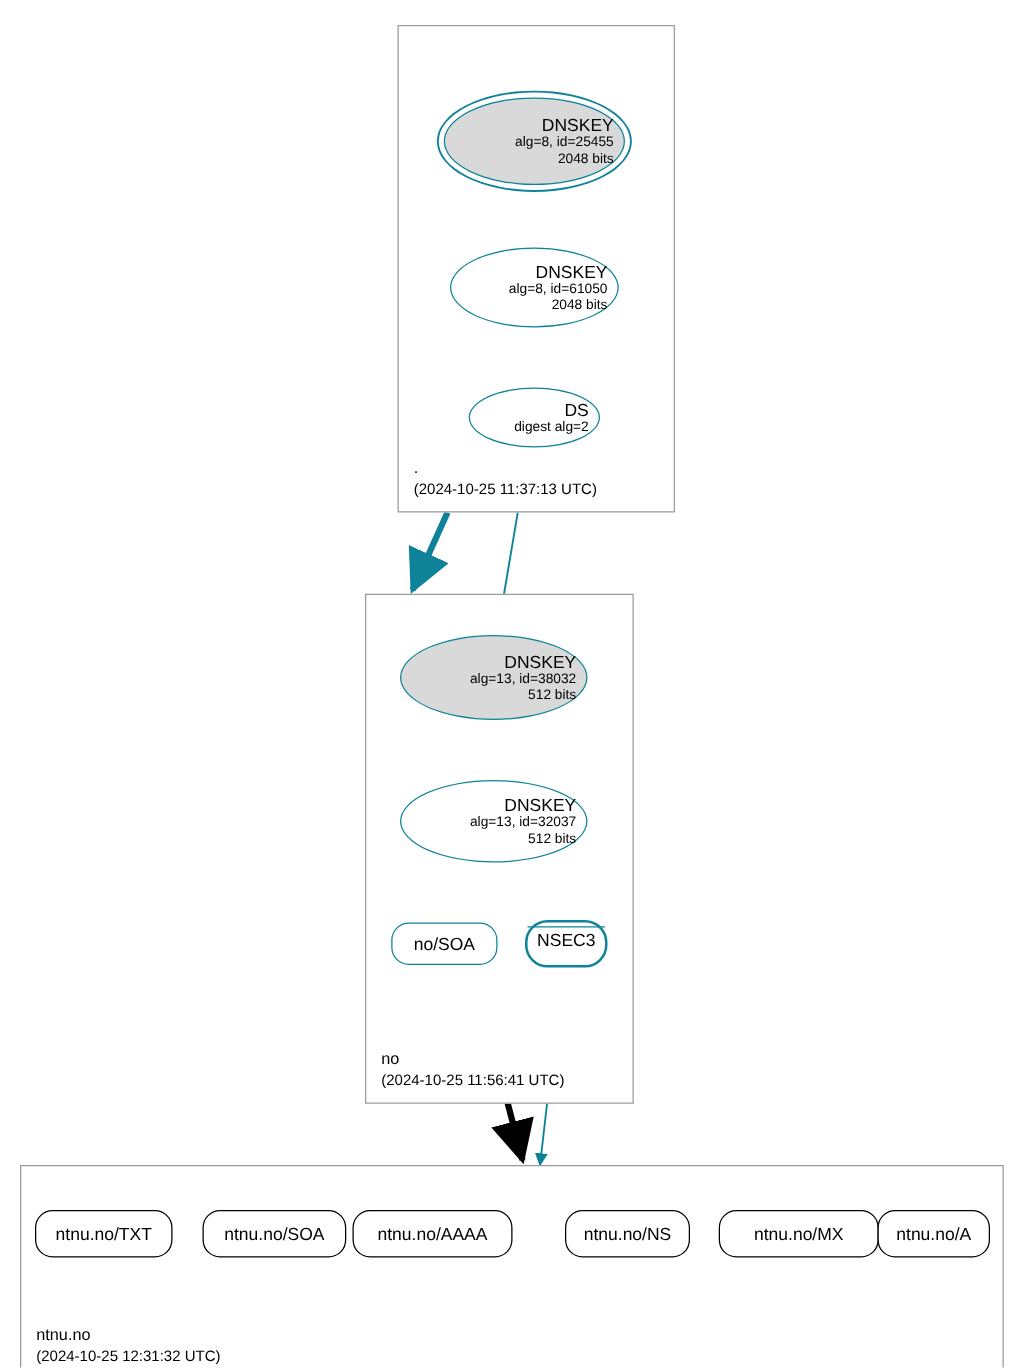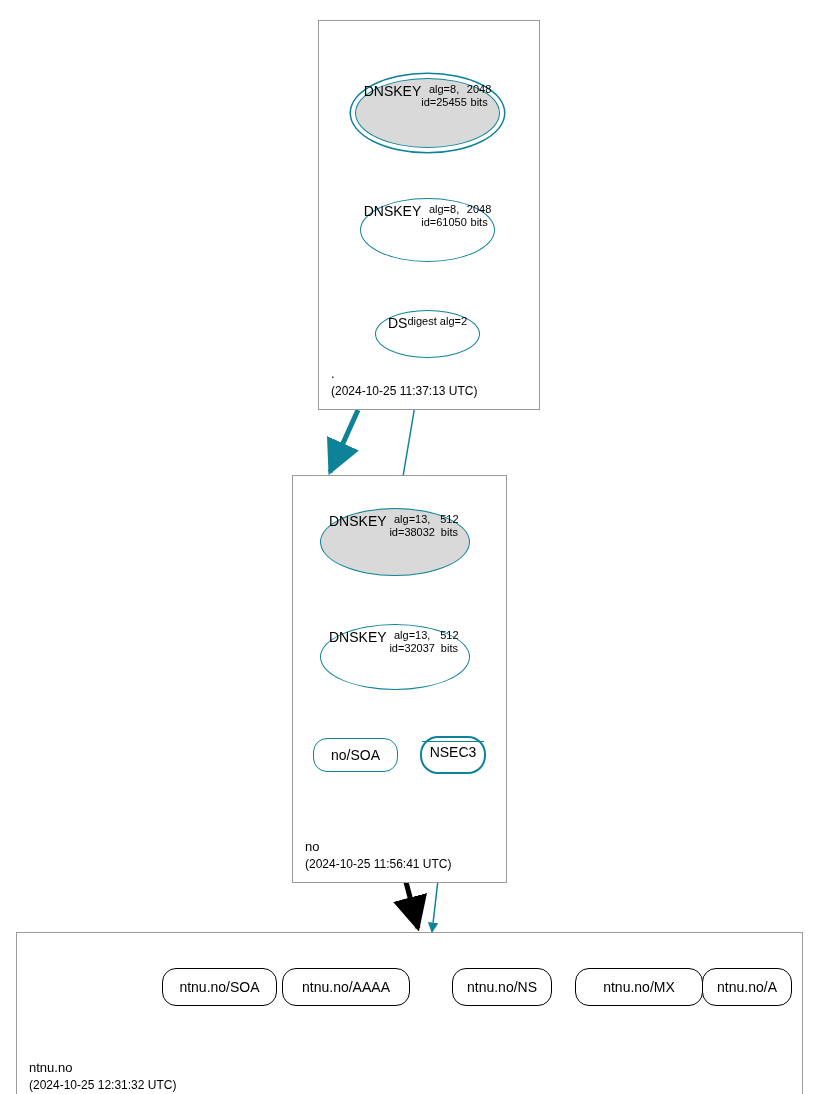--- a/index.html
+++ b/index.html
@@ -31,22 +31,22 @@
   }
   .zone-label .name { display:block; }
   .zone-label .ts { display:block; font-size: 12px; }
 
   .ellipse {
     position: absolute;
     border: 1.5px solid #0e8299;
     border-radius: 50%;
     background: #fff;
     display: flex;
-    flex-direction: row;
-    align-items: flex-start;
+    flex-direction: column;
+    align-items: flex-end;
     justify-content: center;
     text-align: center;
     line-height: 1.15;
     box-sizing: border-box;
     padding: 4px 8px;
   }
   .ellipse.grey { background: #d9d9d9; }
   .ellipse.double {
     box-shadow: 0 0 0 4px #fff, 0 0 0 5.5px #0e8299;
     background-clip: padding-box;
@@ -178,20 +178,23 @@
   <div class="nsec3" style="left:420px; top:736px; width:66px; height:38px;border-radius:18px;">
     <div class="label-text">NSEC3</div>
   </div>
 
   <div class="zone" style="left:16px; top:932px; width:787px; height:172px; border-color:#9a9a9a;">
     <div class="zone-label" style="left:12px; bottom:10px;">
       <span class="name">ntnu.no</span>
       <span class="ts">(2024-10-25 12:31:32 UTC)</span>
     </div>
   </div>
+  <div class="rrect black" style="left:28px;  top:968px; width:110px; height:38px;">
+      <span>ntnu.no/TXT</span>
+    </div>
   <div class="rrect black" style="left:162px; top:968px; width:115px; height:38px;justify-content:center;">
       <span>ntnu.no/SOA</span>
     </div>
   <div class="rrect black" style="left:282px; top:968px; width:128px; height:38px;">
       <span>ntnu.no/AAAA</span>
     </div>
   <div class="rrect black" style="left:452px; top:968px; width:100px; height:38px;">
       <span>ntnu.no/NS</span>
     </div>
   <div class="rrect black" style="left:575px; top:968px; width:128px; height:38px;">

